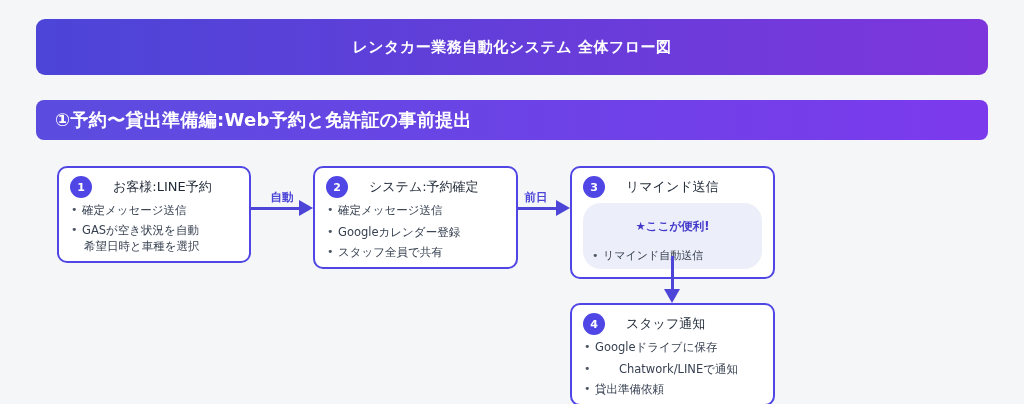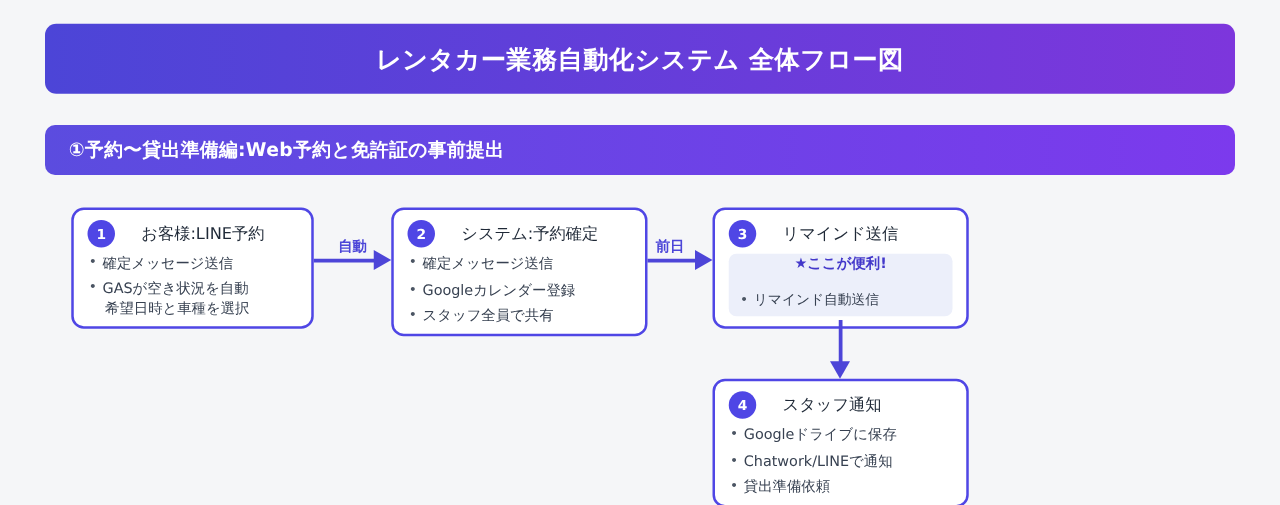--- a/index.html
+++ b/index.html
@@ -12,30 +12,30 @@
     width:1024px;height:404px;
     background:#f5f6f8;
     overflow:hidden;
   }
   
   .banner-main{
     position:absolute;left:36px;top:19px;width:952px;height:56px;
     border-radius:9px;
     background:linear-gradient(90deg,#4c45d7 0%,#7d36dc 100%);
     display:flex;align-items:center;justify-content:center;
-    color:#ffffff;font-size:20px;font-weight:bold;letter-spacing:.5px;
+    color:#ffffff;font-size:15px;font-weight:bold;letter-spacing:.5px;
   }
   .banner-section{
     position:absolute;left:36px;top:100px;width:952px;height:40px;
     box-sizing:border-box;
     border-radius:8px;
     background:linear-gradient(90deg,#5b4cdf 0%,#7c3aed 100%);
     display:flex;align-items:center;
     padding-left:19px;
-    color:#ffffff;font-size:15px;font-weight:bold;letter-spacing:.3px;
+    color:#ffffff;font-size:18px;font-weight:bold;letter-spacing:.3px;
   }
   
   .node{
     position:absolute;
     box-sizing:border-box;
     background:#ffffff;
     border:2px solid #4f46e5;
     border-radius:10px;
     padding:8px 11px 7px;
   }
@@ -65,22 +65,22 @@
     content:"•";
     position:absolute;left:1px;top:0;
     color:#4b5563;font-size:11px;
   }
   ul.items li.cont{margin-top:1px;padding-left:14px;}
   ul.items li.cont::before{content:"";}
   
   .highlight{
     margin-top:5px;
     background:#eceffa;
-    border-radius:6px;
-    padding:0 8px 6px;
+    border-radius:18px;
+    padding:16px 8px 6px;
   }
   .highlight-title{
     text-align:center;
     color:#4338ca;font-weight:bold;font-size:11.5px;line-height:1.25;
   }
   .highlight ul.items{margin-top:1px;}
   .highlight ul.items li{font-size:11px;margin-top:16px;line-height:1.25;color:#374151;}
   
   .h-line{position:absolute;height:3px;background:#4d45d8;}
   .v-line{position:absolute;width:3px;background:#4d45d8;}
@@ -165,18 +165,18 @@
   <div class="v-line" style="left:671px;top:256px;height:34px;"></div>
   <div class="arrow-down" style="left:664px;top:289px;"></div>
 
   <div class="node node-4">
     <div class="node-head">
       <span class="badge">4</span>
       <span class="node-title">スタッフ通知</span>
     </div>
     <ul class="items">
       <li>Googleドライブに保存</li>
-      <li style="margin-top:7px;">Chatwork/LINEで通知</li>
+      <li style="margin-top:7px;text-align:center;">Chatwork/LINEで通知</li>
       <li>貸出準備依頼</li>
     </ul>
   </div>
 
 </div>
 
 </body></html>

